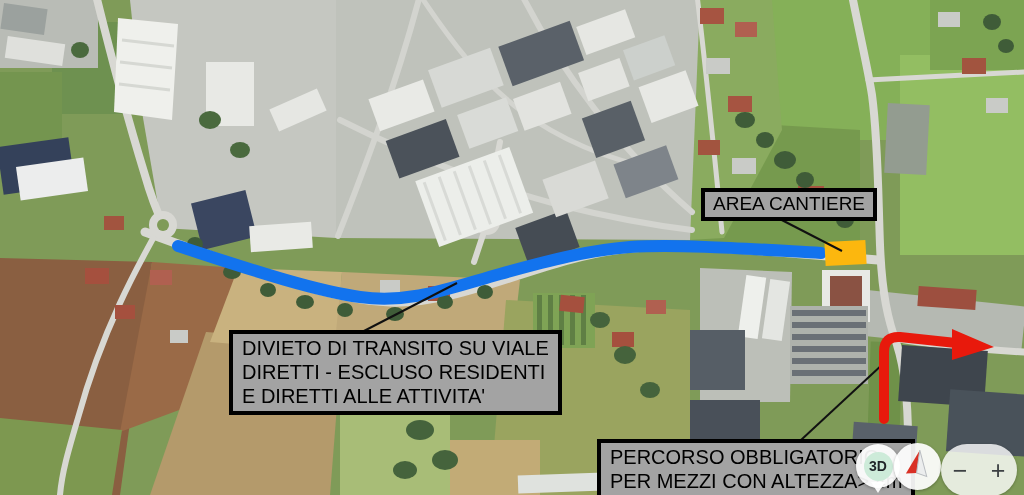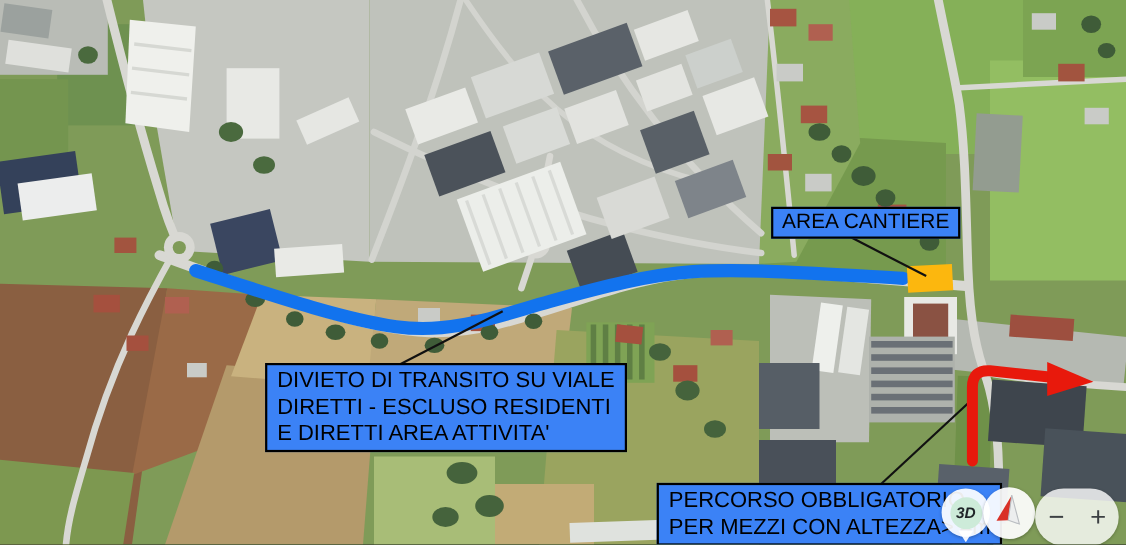--- a/index.html
+++ b/index.html
@@ -2,27 +2,27 @@
 <html><head>
 <meta charset="utf-8">
 <style>
   html,body{margin:0;padding:0;background:#222;}
   .stage{
     position:relative;width:1024px;height:495px;overflow:hidden;
     font-family:"Liberation Sans",sans-serif;background:#7f9b58;
   }
   .stage svg{position:absolute;left:0;top:0;}
   .map-label{
-    position:absolute;background:#3b82f6;border:2px solid #000000;
+    position:absolute;background:#a3a3a3;border:4px solid #000000;
     color:#000;font-size:20px;line-height:24px;padding:2px 9px 3px 9px;
     white-space:nowrap;z-index:30;
   }
   .map-label.small{font-size:19px;line-height:22px;padding:1px 8px 2px 8px;}
   .map-label div{white-space:nowrap;}
-  .ctrl{position:absolute;z-index:40;font-style:italic;}
+  .ctrl{position:absolute;z-index:40;}
   .btn-3d{
     left:856px;top:444px;width:44px;height:44px;border-radius:50%;
     background:rgba(255,255,255,.92);box-shadow:0 1px 3px rgba(0,0,0,.3);
     display:flex;align-items:center;justify-content:center;cursor:pointer;
   }
   .btn-3d .tail{
     position:absolute;left:15px;top:38px;width:14px;height:11px;
     background:rgba(255,255,255,.92);
     clip-path:polygon(0 0,100% 0,50% 100%);
   }
@@ -234,24 +234,24 @@
     <rect x="825" y="241" width="41" height="24" fill="#fcb70e" transform="rotate(-3 845 253)"></rect>
     <path d="M774,216 L842,251" stroke="#111111" stroke-width="2" fill="none"></path>
     <path d="M362,332 L457,283" stroke="#111111" stroke-width="2" fill="none"></path>
     <path d="M801,440 L884,363" stroke="#111111" stroke-width="2" fill="none"></path>
     <path d="M884,419 L884,352 Q884,336 900,337 C920,339 938,341 956,343" fill="none" stroke="#e8190c" stroke-width="10" stroke-linecap="round"></path>
     <polygon points="952,329 994,347 952,360" fill="#e8190c"></polygon>
   </svg>
 
   <div class="map-label small" style="left:701px;top:188px;">AREA CANTIERE</div>
 
-  <div class="map-label" style="left:241px;top:330px;">
+  <div class="map-label" style="left:229px;top:330px;">
     <div>DIVIETO DI TRANSITO SU VIALE</div>
     <div>DIRETTI - ESCLUSO RESIDENTI</div>
-    <div>E DIRETTI AREA ATTIVITA'</div>
+    <div>E DIRETTI ALLE ATTIVITA'</div>
   </div>
 
   <div class="map-label" style="left:597px;top:439px;">
     <div>PERCORSO OBBLIGATORIO</div>
     <div>PER MEZZI CON ALTEZZA&gt; 4m</div>
   </div>
 
   <div class="ctrl btn-3d">
     <div class="tail"></div>
     <div class="inner">3D</div>

